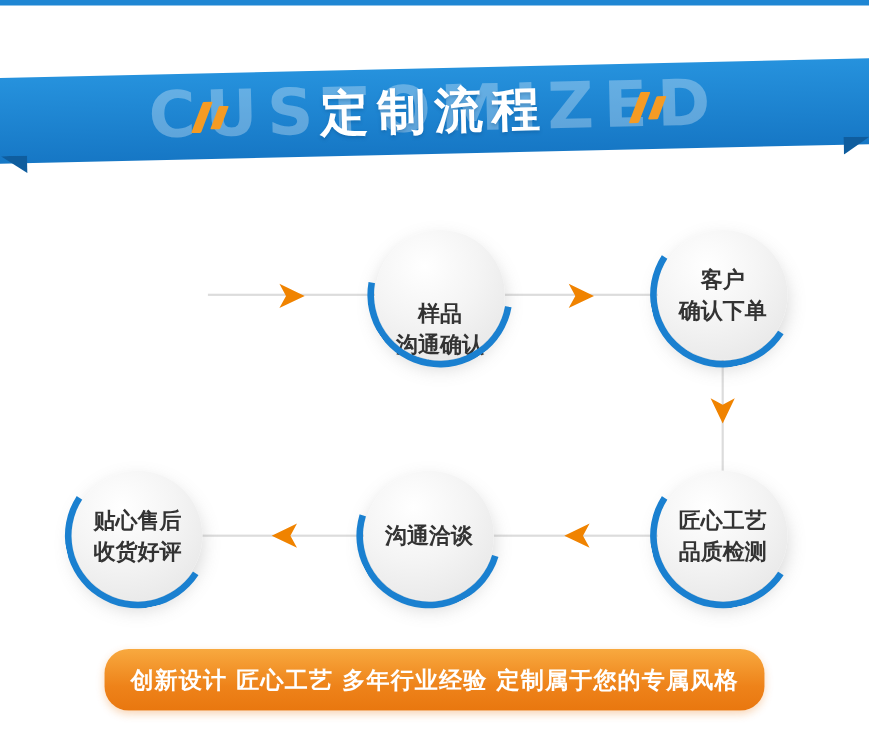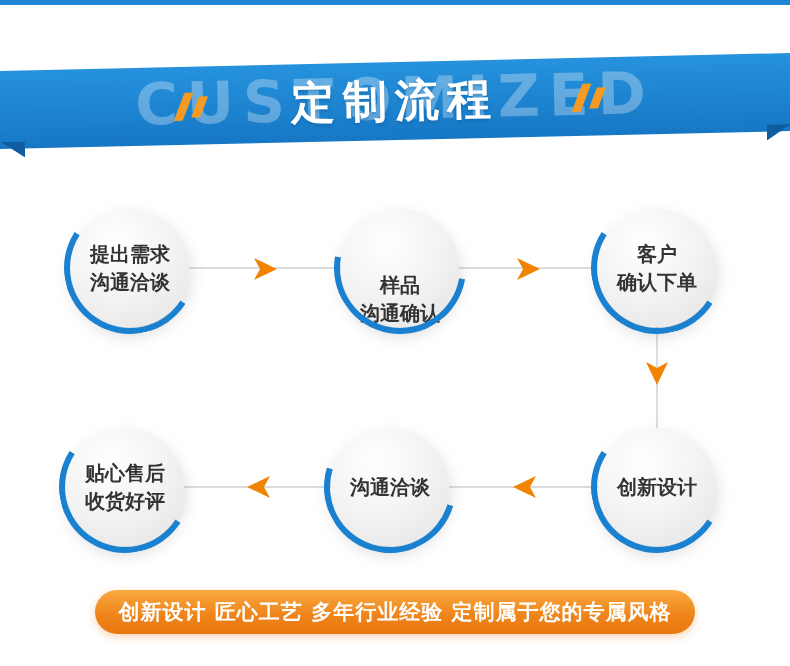--- a/index.html
+++ b/index.html
@@ -72,21 +72,21 @@
   .l4 { left:449px; top:486px; width:149px; }
   .l5 { left:184px; top:486px; width:147px; }
   .arrow { position:absolute; z-index:3; }
   .a1 { left:252px; top:256px; }
   .a2 { left:515px; top:256px; }
   .a3 { left:644px; top:360px; }
   .a4 { left:512px; top:474px; }
   .a5 { left:246px; top:474px; }
   
   .footer-pill {
-    position:absolute; left:95px; top:590px; width:600px; height:44px;
+    position:absolute; left:95px; top:590px; width:600px; height:56px;
     border-radius:22px;
     background:linear-gradient(180deg,#f8a93f 0%,#ee831a 60%,#e9770f 100%);
     box-shadow:0 3px 8px rgba(233,119,15,0.30);
     display:flex; align-items:center; justify-content:center;
     color:#ffffff; font-weight:bold; font-size:21px; letter-spacing:1px; white-space:nowrap;
   }
 </style>
 </head>
 <body>
 
@@ -106,34 +106,31 @@
       <span class="slash"></span>
     </div>
   </div>
 
   <div class="connector h l1"></div>
   <div class="connector h l2"></div>
   <div class="connector v l3"></div>
   <div class="connector h l4"></div>
   <div class="connector h l5"></div>
 
-  <div class="step c1">
-    <div>提出需求</div>
-    <div>沟通洽谈</div>
-  </div>
   <div class="step c2">
     <div>样品</div>
     <div>沟通确认</div>
   </div>
   <div class="step c3">
     <div>客户</div>
     <div>确认下单</div>
   </div>
   <div class="step c4">
-    <div>创新设计</div>
+    <div>匠心工艺</div>
+    <div>品质检测</div>
   </div>
   <div class="step c5">
     <div>沟通洽谈</div>
   </div>
   <div class="step c6">
     <div>贴心售后</div>
     <div>收货好评</div>
   </div>
 
   <svg class="arrow a1" width="26" height="26" viewBox="0 0 26 26">

